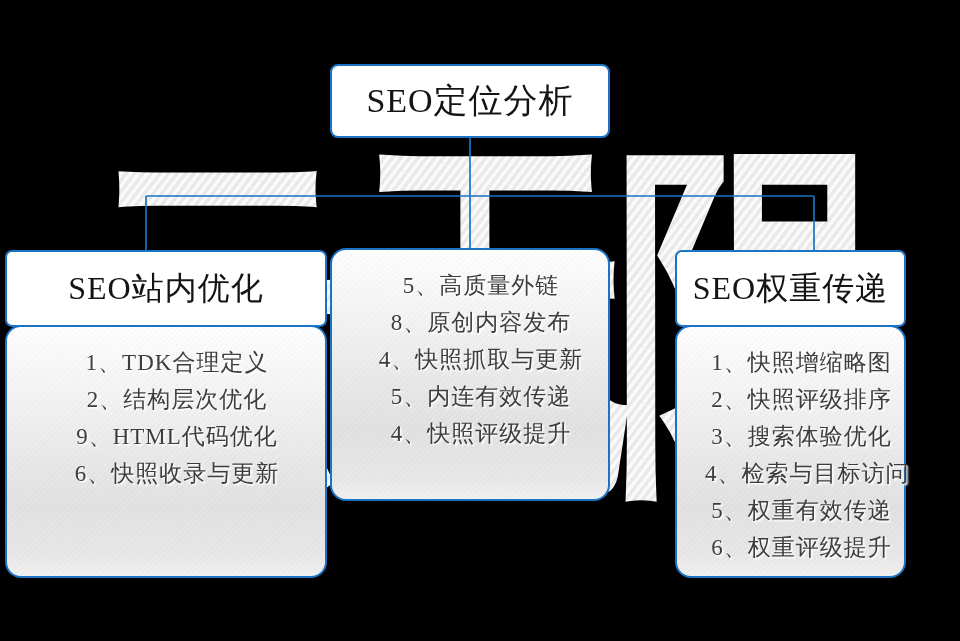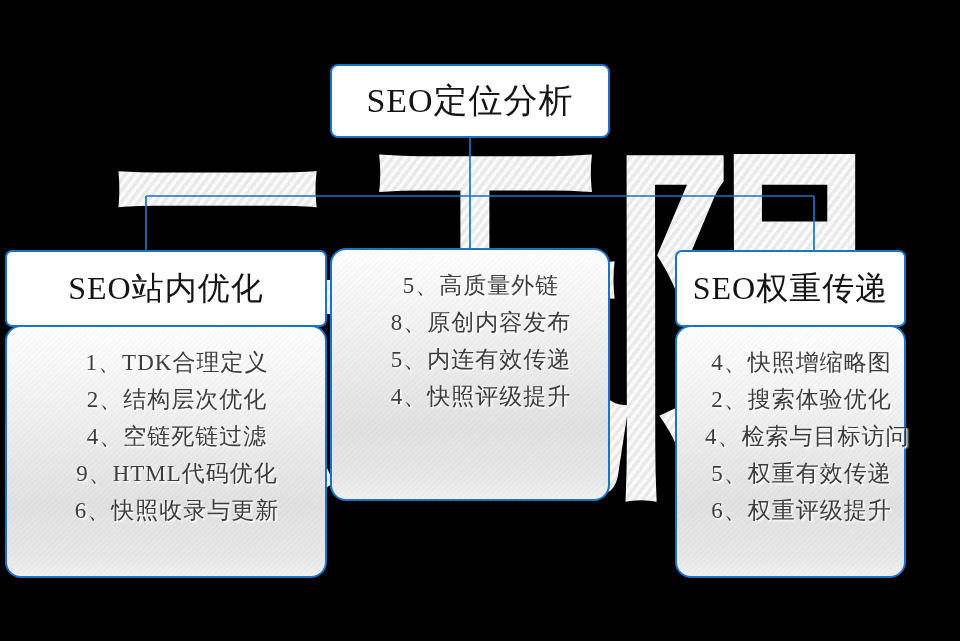--- a/index.html
+++ b/index.html
@@ -124,41 +124,42 @@
     <span class="title">SEO定位分析</span>
   </div>
 
   <div class="column col-0">
     <div class="col-header">
       <span class="title">SEO站内优化</span>
     </div>
     <div class="col-list">
       <div class="list-item">1、TDK合理定义</div>
       <div class="list-item">2、结构层次优化</div>
-      <div class="list-item">4、空链死链过滤</div>
       <div class="list-item">9、HTML代码优化</div>
       <div class="list-item">6、快照收录与更新</div>
     </div>
   </div>
 
   <div class="column col-1">
     <div class="col-list">
       <div class="list-item">5、高质量外链</div>
       <div class="list-item">8、原创内容发布</div>
+      <div class="list-item">4、快照抓取与更新</div>
       <div class="list-item">5、内连有效传递</div>
       <div class="list-item">4、快照评级提升</div>
     </div>
   </div>
 
   <div class="column col-2">
     <div class="col-header">
       <span class="title">SEO权重传递</span>
     </div>
     <div class="col-list">
-      <div class="list-item">4、快照增缩略图</div>
-      <div class="list-item">2、搜索体验优化</div>
+      <div class="list-item">1、快照增缩略图</div>
+      <div class="list-item">2、快照评级排序</div>
+      <div class="list-item">3、搜索体验优化</div>
       <div class="list-item">4、检索与目标访问</div>
       <div class="list-item">5、权重有效传递</div>
       <div class="list-item">6、权重评级提升</div>
     </div>
   </div>
 
 </div>
 
 </body></html>

